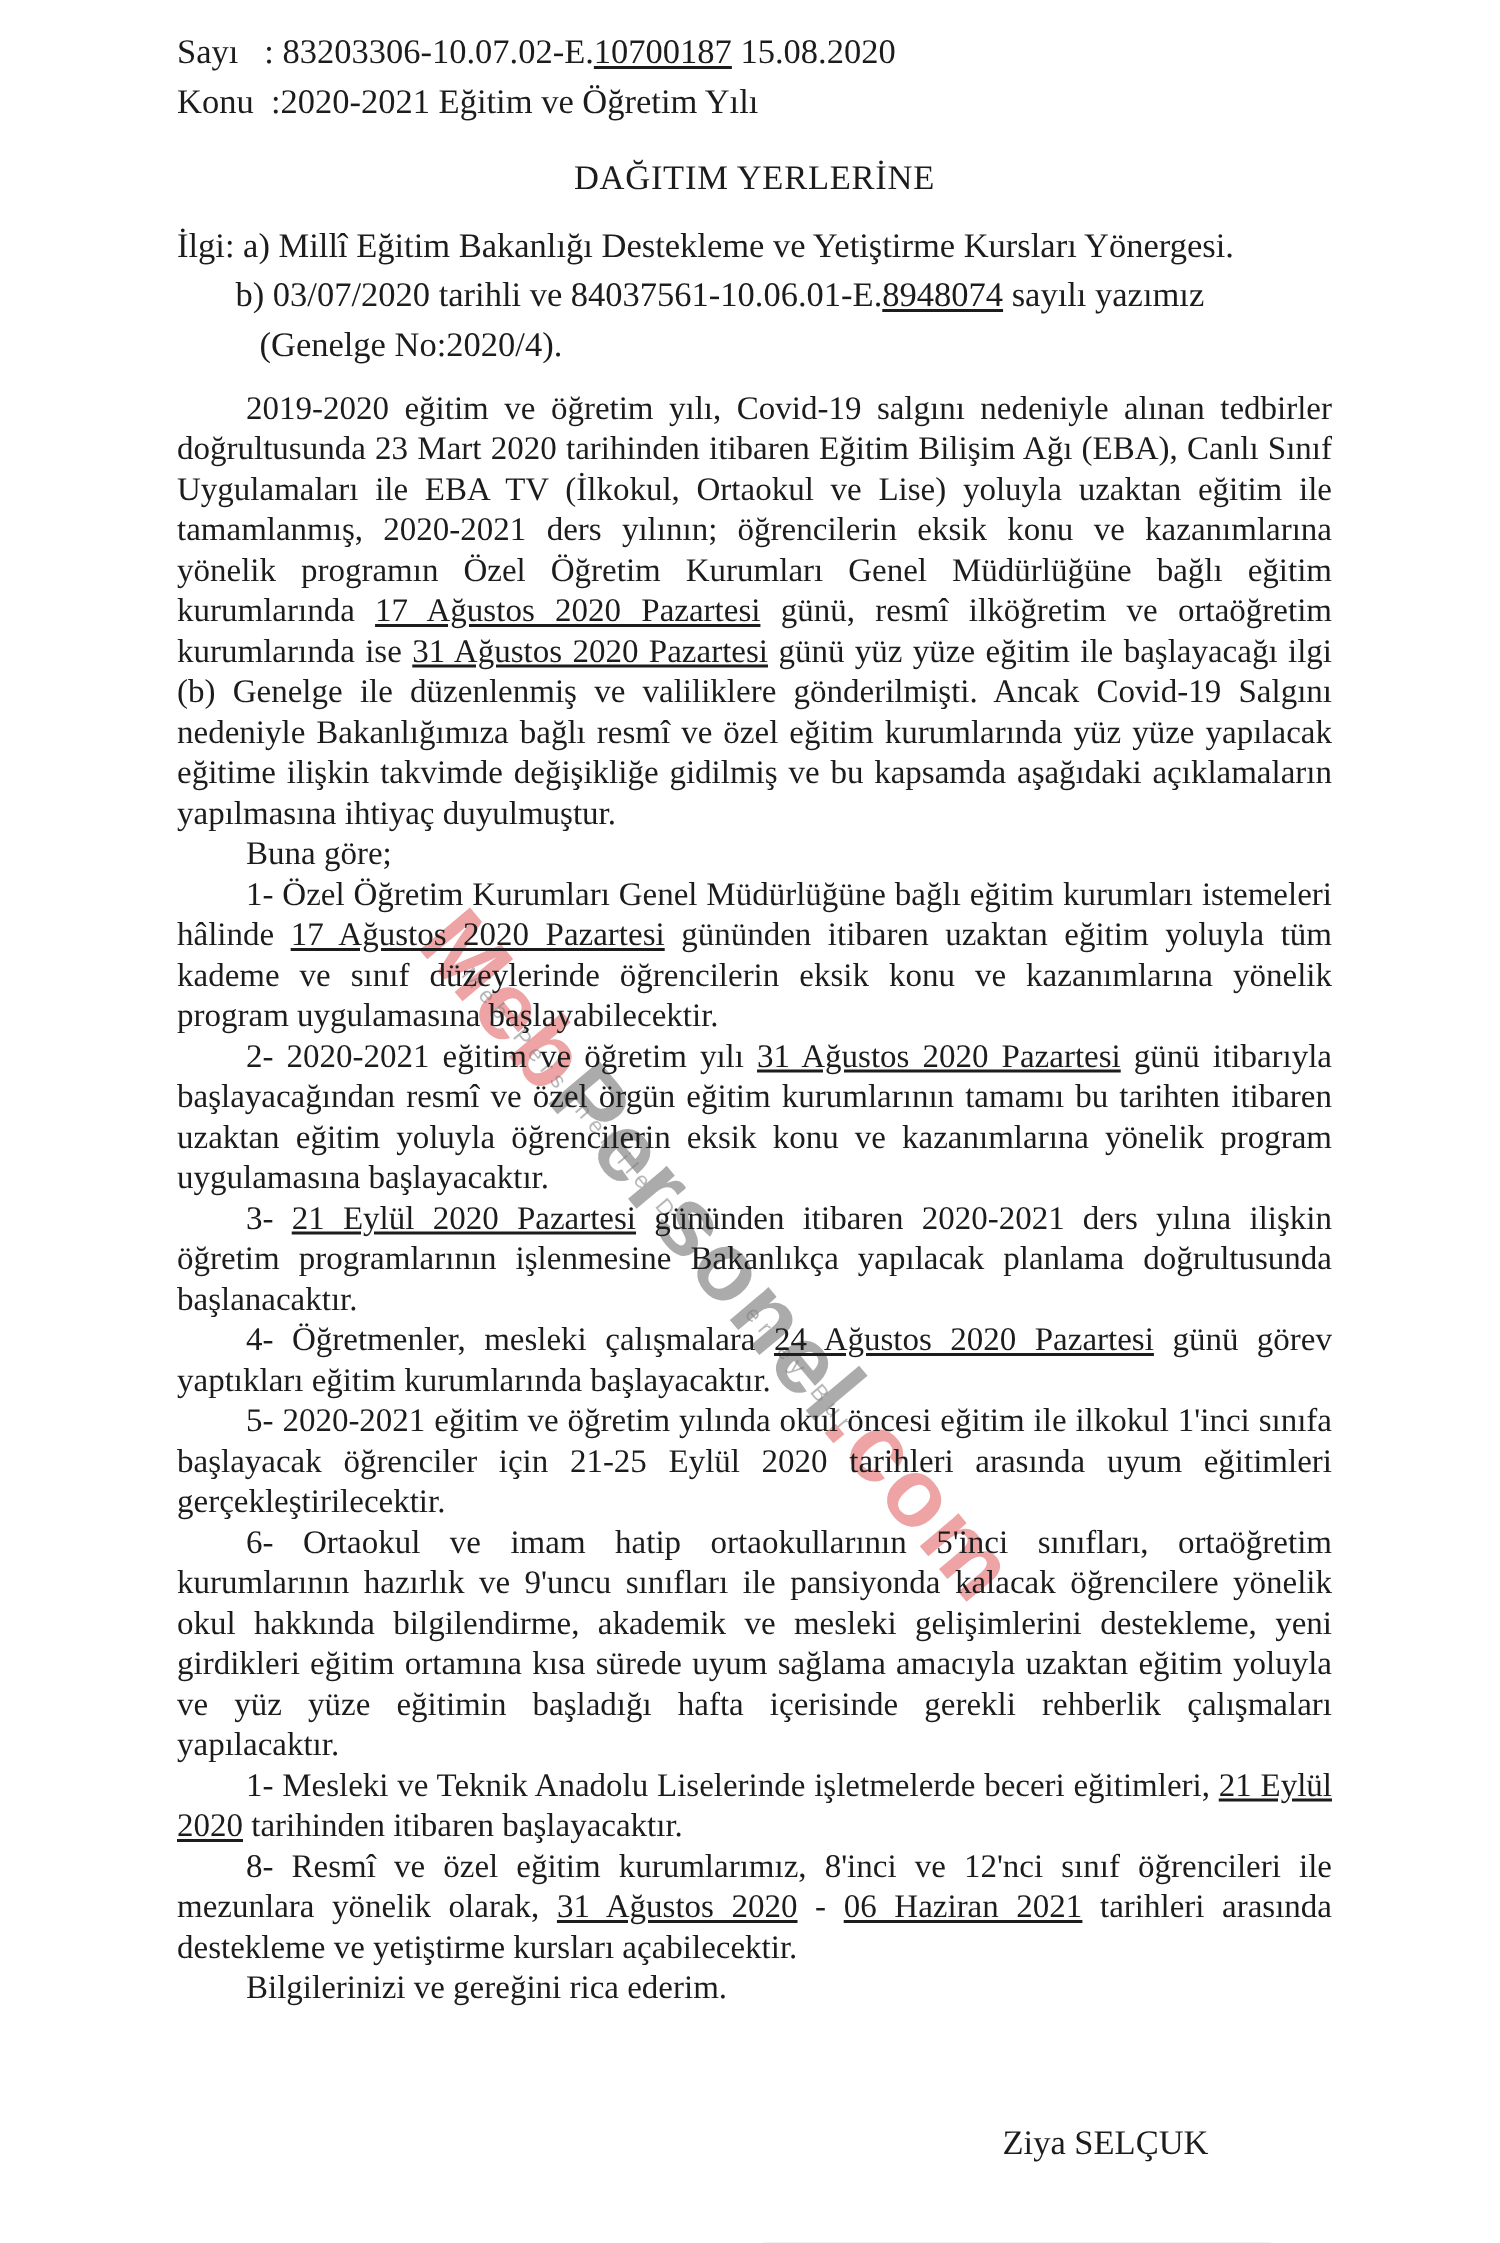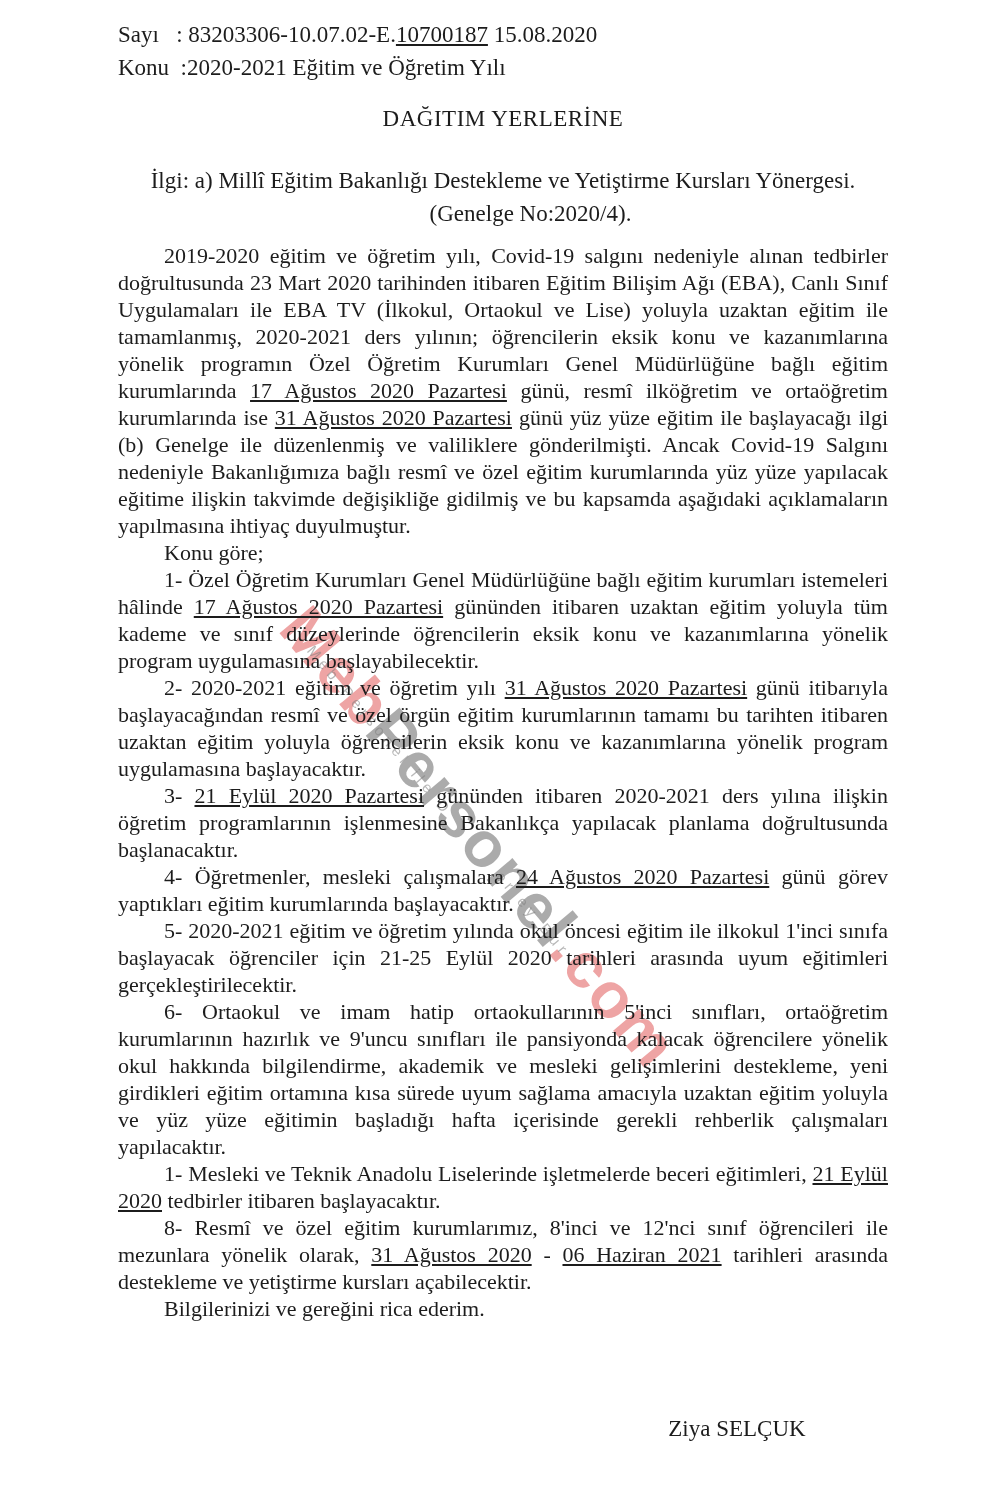--- a/index.html
+++ b/index.html
@@ -24,21 +24,21 @@
     line-height: 33px;
     white-space: nowrap;
   }
   .recipient {
     margin: 18px 0 0 0;
     font-size: 23px;
     line-height: 33px;
     text-align: center;
     letter-spacing: 0.5px;
   }
-  .refs { margin-top: 29px; text-align: center; }
+  .refs { margin-top: 12px; }
   .refs p {
     margin: 0;
     font-size: 23px;
     line-height: 33px;
   }
   .ref-b { padding-left: 39px; }
   .ref-c { padding-left: 55px; }
   .letter-body { margin-top: 12px; }
   .letter-body p {
     margin: 0;
@@ -102,33 +102,34 @@
 
     <div class="header">
       <p class="hline"><span>Sayı&nbsp;&nbsp;&nbsp;:&nbsp;83203306-10.07.02-E.</span><span class="u">10700187</span><span>&nbsp;15.08.2020</span></p>
       <p class="hline"><span>Konu&nbsp;&nbsp;:2020-2021 Eğitim ve Öğretim Yılı</span></p>
     </div>
 
     <p class="recipient">DAĞITIM YERLERİNE</p>
 
     <div class="refs">
       <p class="ref-a"><span>İlgi: a) Millî Eğitim Bakanlığı Destekleme ve Yetiştirme Kursları Yönergesi.</span></p>
+      <p class="ref-b"><span>b) 03/07/2020 tarihli ve 84037561-10.06.01-E.</span><span class="u">8948074</span><span> sayılı yazımız</span></p>
       <p class="ref-c"><span>(Genelge No:2020/4).</span></p>
     </div>
 
     <div class="letter-body">
       <p class="para"><span>2019-2020 eğitim ve öğretim yılı, Covid-19 salgını nedeniyle alınan tedbirler doğrultusunda 23 Mart 2020 tarihinden itibaren Eğitim Bilişim Ağı (EBA), Canlı Sınıf Uygulamaları ile EBA TV (İlkokul, Ortaokul ve Lise) yoluyla uzaktan eğitim ile tamamlanmış, 2020-2021 ders yılının; öğrencilerin eksik konu ve kazanımlarına yönelik programın Özel Öğretim Kurumları Genel Müdürlüğüne bağlı eğitim kurumlarında </span><span class="u">17 Ağustos 2020 Pazartesi</span><span> günü, resmî ilköğretim ve ortaöğretim kurumlarında ise </span><span class="u">31 Ağustos 2020 Pazartesi</span><span> günü yüz yüze eğitim ile başlayacağı ilgi (b) Genelge ile düzenlenmiş ve valiliklere gönderilmişti. Ancak Covid-19 Salgını nedeniyle Bakanlığımıza bağlı resmî ve özel eğitim kurumlarında yüz yüze yapılacak eğitime ilişkin takvimde değişikliğe gidilmiş ve bu kapsamda aşağıdaki açıklamaların yapılmasına ihtiyaç duyulmuştur.</span></p>
-      <p class="para"><span>Konu göre;</span></p>
+      <p class="para"><span>Buna göre;</span></p>
       <p class="para"><span>1- Özel Öğretim Kurumları Genel Müdürlüğüne bağlı eğitim kurumları istemeleri hâlinde </span><span class="u">17 Ağustos 2020 Pazartesi</span><span> gününden itibaren uzaktan eğitim yoluyla tüm kademe ve sınıf düzeylerinde öğrencilerin eksik konu ve kazanımlarına yönelik program uygulamasına başlayabilecektir.</span></p>
       <p class="para"><span>2- 2020-2021 eğitim ve öğretim yılı </span><span class="u">31 Ağustos 2020 Pazartesi</span><span> günü itibarıyla başlayacağından resmî ve özel örgün eğitim kurumlarının tamamı bu tarihten itibaren uzaktan eğitim yoluyla öğrencilerin eksik konu ve kazanımlarına yönelik program uygulamasına başlayacaktır.</span></p>
       <p class="para"><span>3- </span><span class="u">21 Eylül 2020 Pazartesi</span><span> gününden itibaren 2020-2021 ders yılına ilişkin öğretim programlarının işlenmesine Bakanlıkça yapılacak planlama doğrultusunda başlanacaktır.</span></p>
       <p class="para"><span>4- Öğretmenler, mesleki çalışmalara </span><span class="u">24 Ağustos 2020 Pazartesi</span><span> günü görev yaptıkları eğitim kurumlarında başlayacaktır.</span></p>
       <p class="para"><span>5- 2020-2021 eğitim ve öğretim yılında okul öncesi eğitim ile ilkokul 1'inci sınıfa başlayacak öğrenciler için 21-25 Eylül 2020 tarihleri arasında uyum eğitimleri gerçekleştirilecektir.</span></p>
       <p class="para"><span>6- Ortaokul ve imam hatip ortaokullarının 5'inci sınıfları, ortaöğretim kurumlarının hazırlık ve 9'uncu sınıfları ile pansiyonda kalacak öğrencilere yönelik okul hakkında bilgilendirme, akademik ve mesleki gelişimlerini destekleme, yeni girdikleri eğitim ortamına kısa sürede uyum sağlama amacıyla uzaktan eğitim yoluyla ve yüz yüze eğitimin başladığı hafta içerisinde gerekli rehberlik çalışmaları yapılacaktır.</span></p>
-      <p class="para"><span>1- Mesleki ve Teknik Anadolu Liselerinde işletmelerde beceri eğitimleri, </span><span class="u">21 Eylül 2020</span><span> tedbirler itibaren başlayacaktır.</span></p>
+      <p class="para"><span>1- Mesleki ve Teknik Anadolu Liselerinde işletmelerde beceri eğitimleri, </span><span class="u">21 Eylül 2020</span><span> tarihinden itibaren başlayacaktır.</span></p>
       <p class="para"><span>8- Resmî ve özel eğitim kurumlarımız, 8'inci ve 12'nci sınıf öğrencileri ile mezunlara yönelik olarak, </span><span class="u">31 Ağustos 2020</span><span> - </span><span class="u">06 Haziran 2021</span><span> tarihleri arasında destekleme ve yetiştirme kursları açabilecektir.</span></p>
       <p class="para"><span>Bilgilerinizi ve gereğini rica ederim.</span></p>
     </div>
 
   </div>
 
   <div class="signature">Ziya SELÇUK</div>
 
 </div>
 

